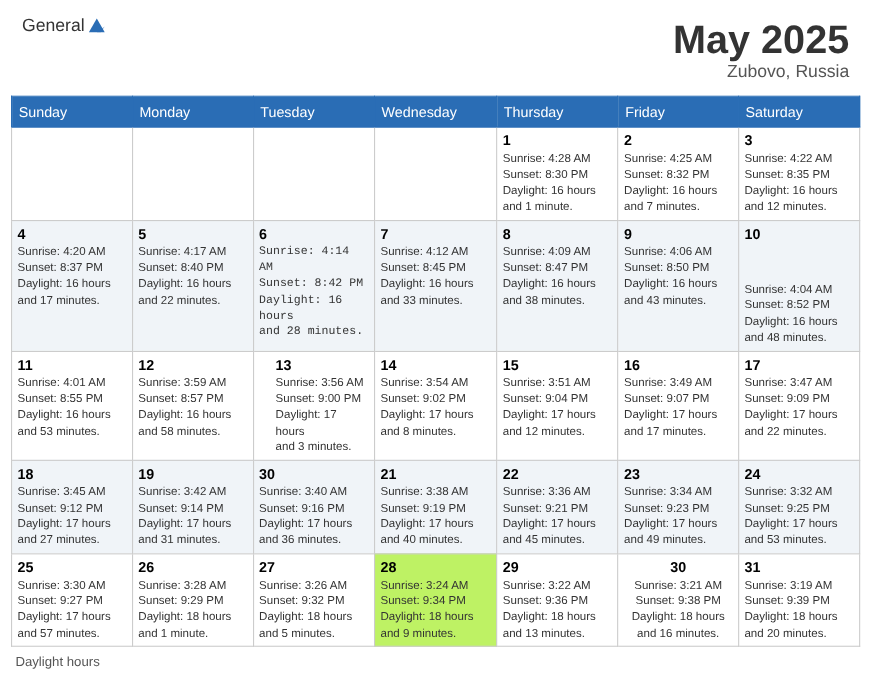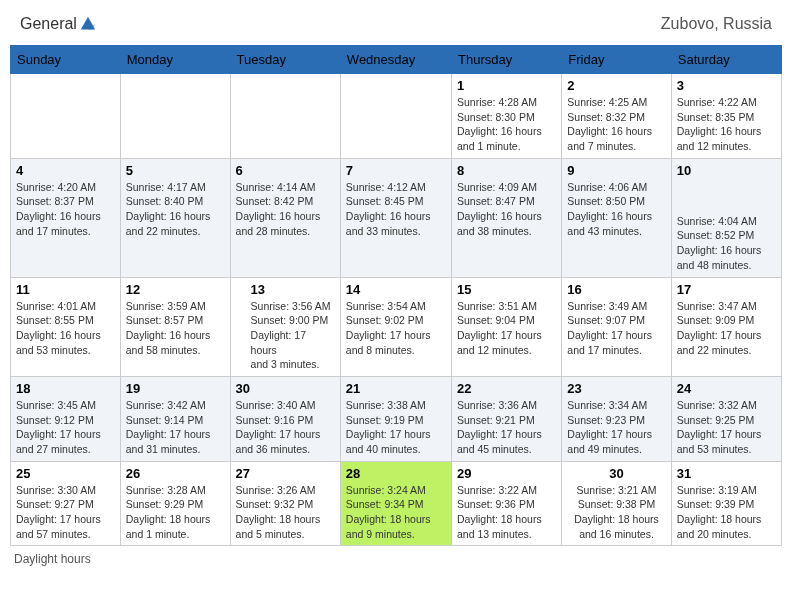--- a/index.html
+++ b/index.html
@@ -40,21 +40,21 @@
       font-size: 16px;
       color: #555;
     }
     .calendar {
       width: 100%;
       border-collapse: collapse;
       font-size: 11px;
     }
     .calendar th {
       background-color: #2a6db5;
-      color: #000000;
+      color: #ffffff;
       text-align: left;
       padding: 6px 6px;
       font-size: 13px;
       font-weight: normal;
       border: 1px solid #2a6db5;
     }
     .calendar td {
       border: 1px solid #ccc;
       vertical-align: top;
       padding: 4px 5px;
@@ -98,20 +98,21 @@
       <div style="display:flex;align-items:center;">
         <span class="logo-general">General</span>
         <svg class="logo-icon" viewBox="0 0 20 20">
           <polygon points="2,16 10,2 18,16" fill="#2a6db5"></polygon>
           <polygon points="6,16 14,16 18,10 10,16" fill="#2a6db5" opacity="0.6"></polygon>
         </svg>
       </div>
     </div>
   </div>
   <div class="title-block">
+    <div class="month-year">May 2025</div>
     <div class="location">Zubovo, Russia</div>
   </div>
 </div>
 
 <table class="calendar">
   <thead>
     <tr>
     <th>Sunday</th>
         <th>Monday</th>
         <th>Tuesday</th>
@@ -159,21 +160,21 @@
         </td>
         <td style="background: rgb(240, 244, 248);">
           <div class="day-number">5</div>
           <div class="day-info" style="white-space: pre-line;">Sunrise: 4:17 AM
 Sunset: 8:40 PM
 Daylight: 16 hours
 and 22 minutes.</div>
         </td>
         <td style="background: rgb(240, 244, 248);">
           <div class="day-number">6</div>
-          <div class="day-info" style="white-space: pre-line;">Sunrise: 4:14 AM
+          <div class="day-info" style="white-space: pre-line; font-family: Liberation Mono, monospace;">Sunrise: 4:14 AM
 Sunset: 8:42 PM
 Daylight: 16 hours
 and 28 minutes.</div>
         </td>
         <td style="background: rgb(240, 244, 248);">
           <div class="day-number">7</div>
           <div class="day-info" style="white-space: pre-line;">Sunrise: 4:12 AM
 Sunset: 8:45 PM
 Daylight: 16 hours
 and 33 minutes.</div>

